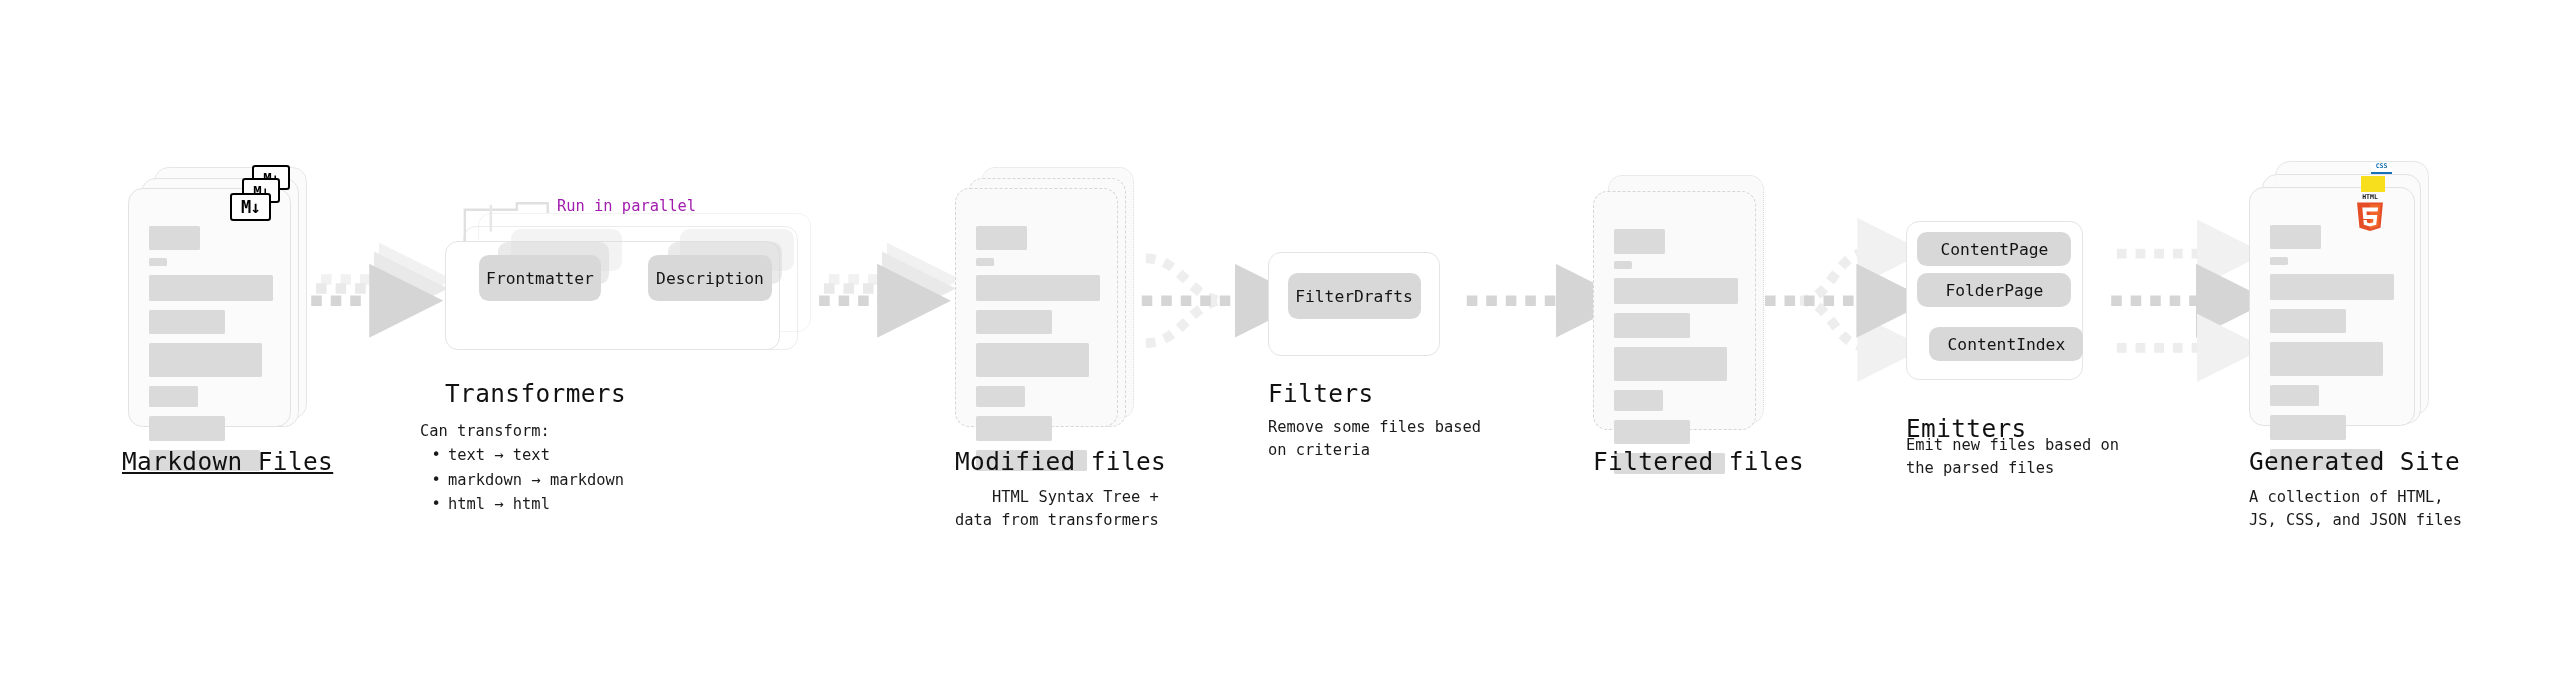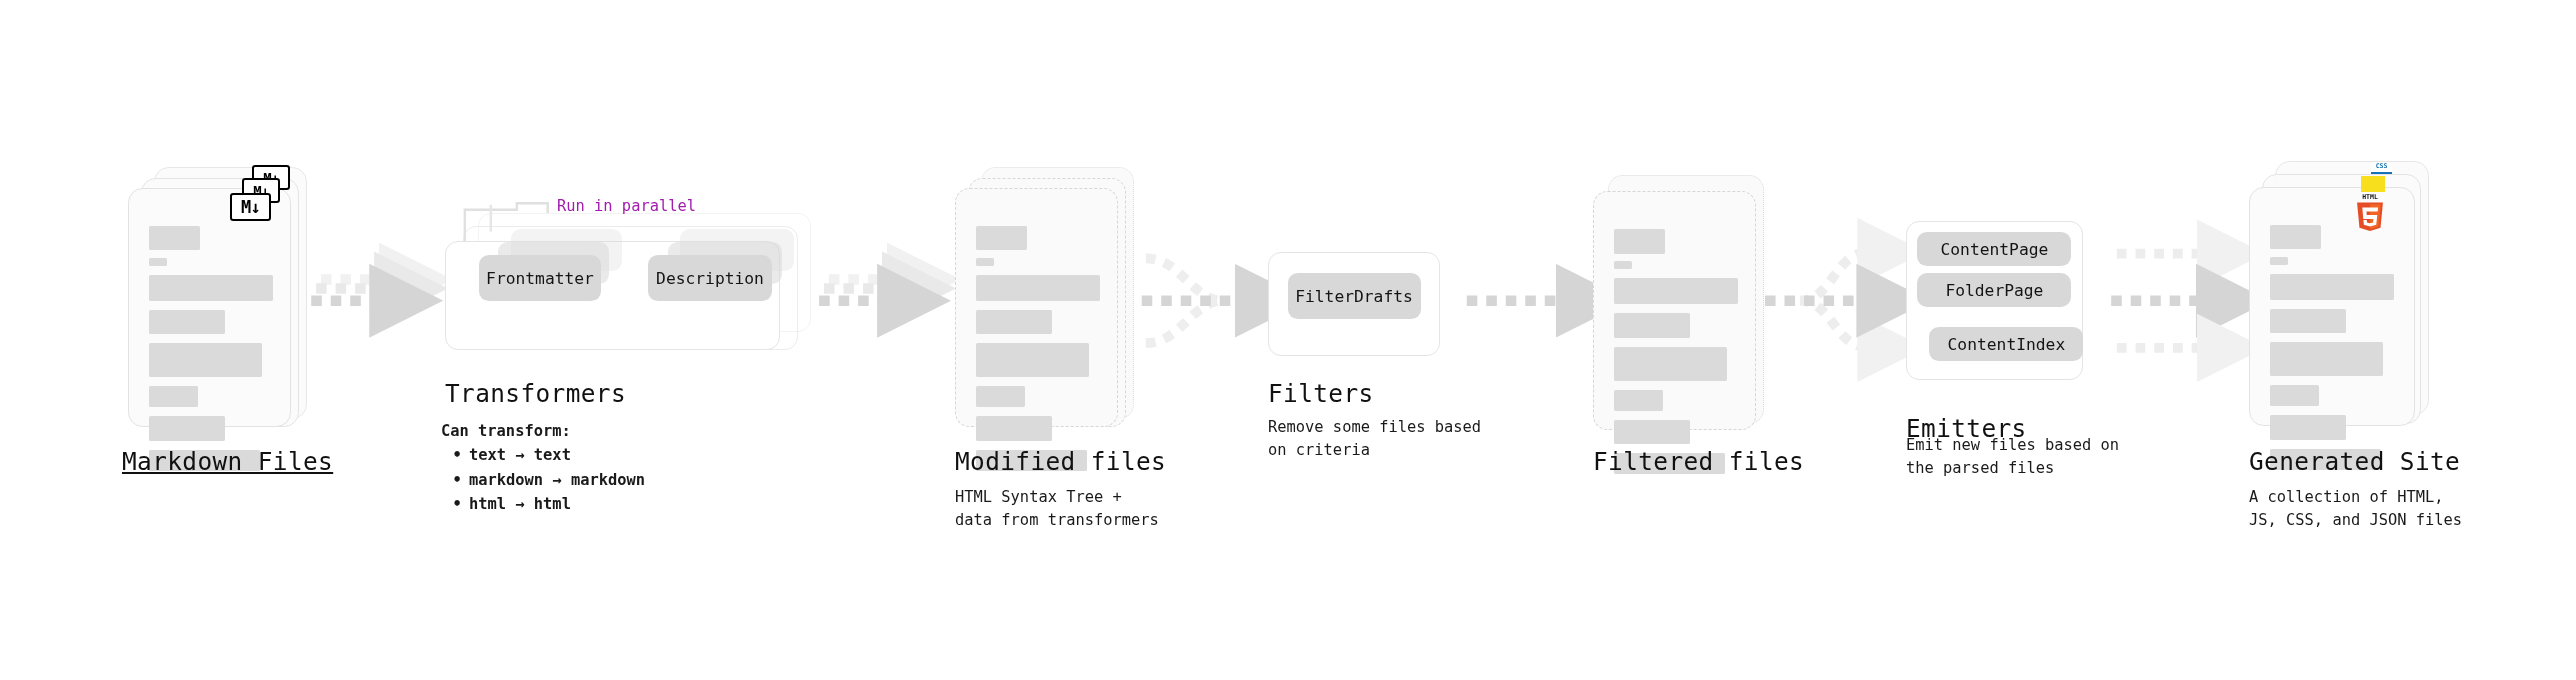--- a/index.html
+++ b/index.html
@@ -251,21 +251,21 @@
 
     <div class="pill ghost2" style="left:235px; top:16.3px; width:114px; height:42px;"></div>
     <div class="pill ghost1" style="left:223px; top:29px; width:114px; height:42px;"></div>
     <div class="pill" style="left:203px; top:42px; width:124px; height:46px;">Description</div>
   </div>
 
   <div class="parallel-label" style="left:557px; top:197px;">Run in parallel</div>
 
   <div class="title" style="left:445px; top:379px;">Transformers</div>
 
-  <div class="bullets" style="left:441px; top:419px;font-weight:bold;">
+  <div class="bullets" style="left:420px; top:419px;">
     <span class="hdr">Can transform:</span>
     <ul>
       <li>text → text</li>
       <li>markdown → markdown</li>
       <li>html → html</li>
     </ul>
   </div>
 
   <div class="stack" style="left:955px; top:167px; width:179px; height:260px;">
     <div class="card dotted back2" style="left:26px; top:0px; width:153px; height:252px;"></div>
@@ -277,21 +277,21 @@
         <div class="ln" style="width:124px;height:26px;margin-top:7.3px;"></div>
         <div class="ln" style="width:76px;height:24.4px;"></div>
         <div class="ln" style="width:113px;height:34px;"></div>
         <div class="ln" style="width:49px;height:21px;"></div>
         <div class="ln" style="width:76px;height:24.4px;"></div>
         <div class="ln" style="width:111px;height:21px;"></div>
       </div>
     </div>
   </div>
   <div class="title" style="left:955px; top:447px;">Modified files</div>
-  <div class="desc" style="left:955px; top:486px;">HTML Syntax Tree +
+  <div class="desc" style="left:955px; top:486px;text-align:right;">HTML Syntax Tree +
 data from transformers</div>
 
   <div class="abs" style="left:1268px; top:252px; width:179px; height:106px;">
     <div class="groupbox" style="left:0px; top:0px; width:172px; height:104px;"></div>
     <div class="pill" style="left:19.5px; top:21px; width:133px; height:46px;">FilterDrafts</div>
   </div>
   <div class="title" style="left:1268px; top:379px;">Filters</div>
   <div class="desc" style="left:1268px; top:416px;">Remove some files based
 on criteria</div>
 

